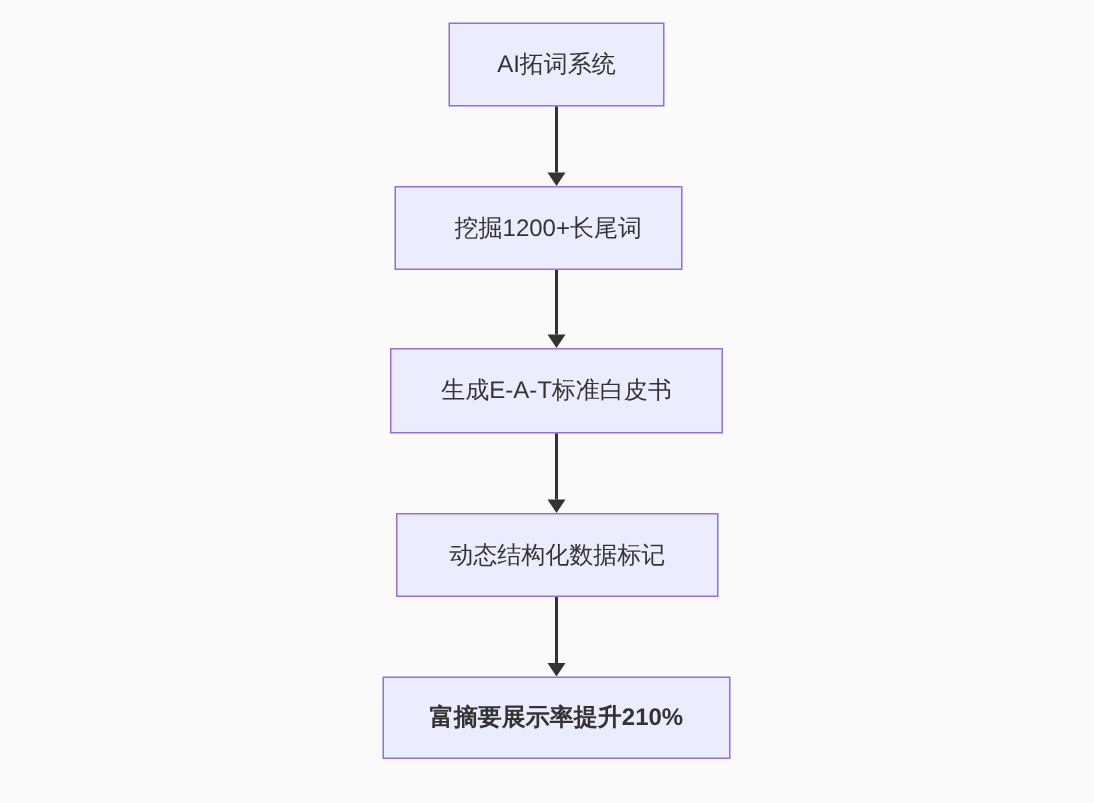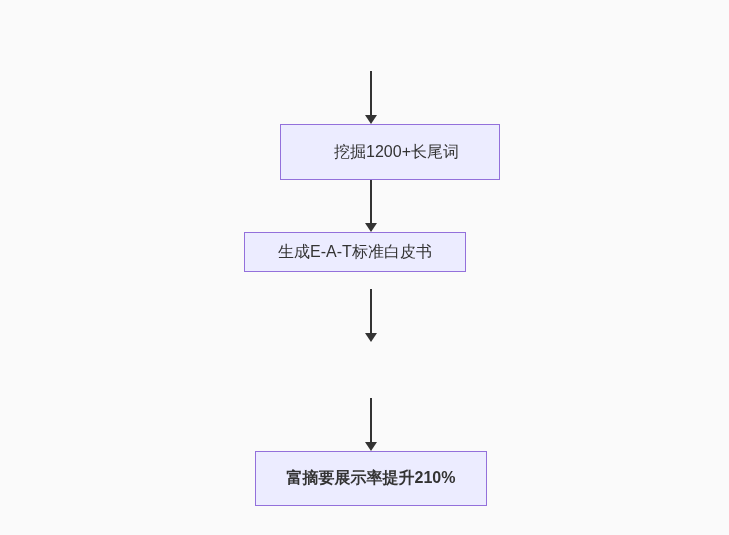--- a/index.html
+++ b/index.html
@@ -20,22 +20,22 @@
     background: #ECECFF;
     border: 1px solid #9370DB;
     display: flex;
     align-items: center;
     justify-content: center;
     font-size: 16px;
     color: #333333;
     white-space: nowrap;
   }
   .n0 { left: 299px; top: 15px;  width: 144px; }
-  .n1 { left: 280px; top: 124px; width: 220px; padding-left: 13px; }
-  .n2 { left: 244px; top: 232px; width: 222px; height: 40px; align-items: center; }
+  .n1 { left: 263px; top: 124px; width: 192px; padding-left: 13px; }
+  .n2 { left: 260px; top: 232px; width: 222px; height: 57px; align-items: center; }
   .n3 { left: 264px; top: 342px; width: 215px; }
   .n4 { left: 255px; top: 451px; width: 232px; height: 55px; font-weight: bold; }
 
   .arrow {
     position: absolute;
     left: 365px;
     width: 12px;
     display: flex;
     flex-direction: column;
     align-items: center;
@@ -55,20 +55,23 @@
     border-left: 6px solid transparent;
     border-right: 6px solid transparent;
     border-top: 9px solid #333333;
   }
 </style>
 </head>
 <body>
 
 <div class="canvas">
 
+  <div class="node n0">
+    <span>AI拓词系统</span>
+  </div>
 
   <div class="arrow a0">
     <div class="shaft"></div>
     <div class="head"></div>
   </div>
 
   <div class="node n1">
     <span>挖掘1200+长尾词</span>
   </div>
 
@@ -79,20 +82,23 @@
 
   <div class="node n2">
     <span>生成E-A-T标准白皮书</span>
   </div>
 
   <div class="arrow a2">
     <div class="shaft"></div>
     <div class="head"></div>
   </div>
 
+  <div class="node n3">
+    <span>动态结构化数据标记</span>
+  </div>
 
   <div class="arrow a3">
     <div class="shaft"></div>
     <div class="head"></div>
   </div>
 
   <div class="node n4">
     <span>富摘要展示率提升210%</span>
   </div>
 

